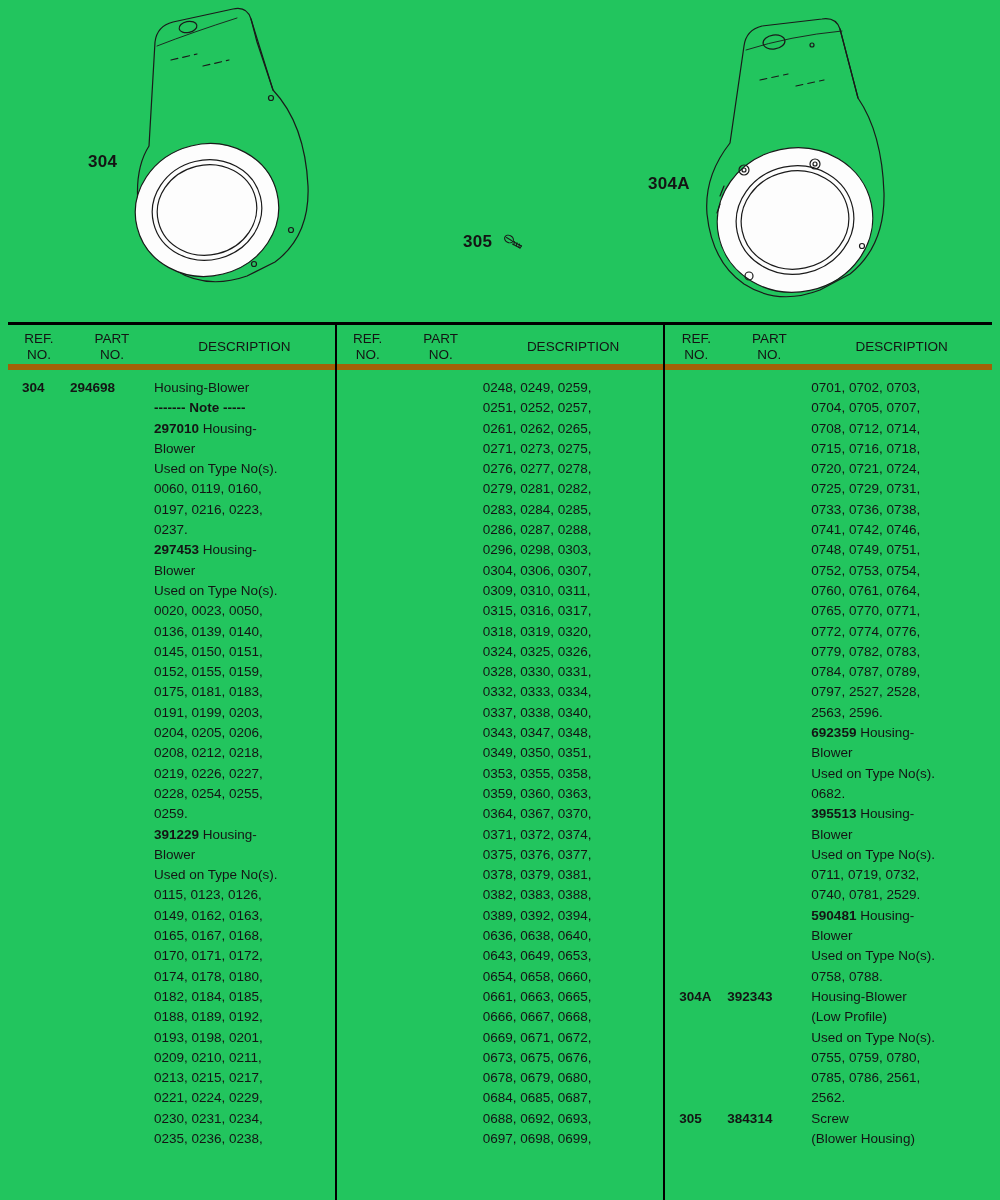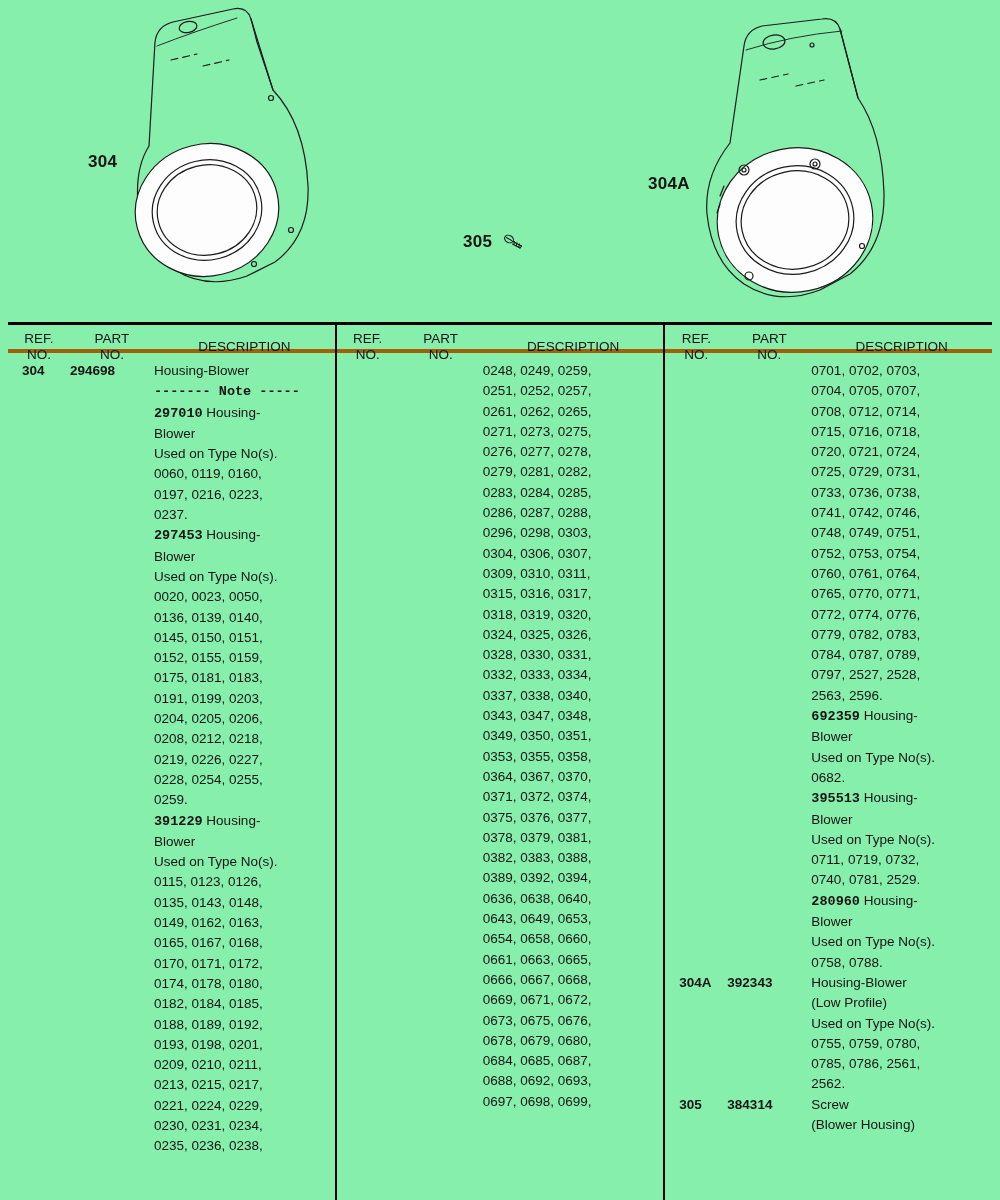--- a/index.html
+++ b/index.html
@@ -3,21 +3,21 @@
 <meta charset="utf-8">
 <style>
   * { box-sizing: border-box; }
   html, body { margin: 0; padding: 0; }
   body {
     width: 1000px; height: 1200px;
     background: #ffffff;
     color: #141414;
     font-family: "Liberation Sans", sans-serif;
   }
-  .page { position: relative; width: 1000px; height: 1200px; background: #86efac; overflow: hidden; }
+  .page { position: relative; width: 1000px; height: 1200px; background: #22c55e; overflow: hidden; }
 
   
   .figures { position: absolute; left: 0; top: 0; width: 1000px; height: 322px; }
   .fig { position: absolute; }
   .fig svg { display: block; }
   .fig-label { position: absolute; font-size: 17px; font-weight: bold; letter-spacing: .3px; }
   #label-304  { left: 88px;  top: 152px; }
   #label-304A { left: 648px; top: 174px; }
   #label-305  { left: 463px; top: 232px; }
   #fig-304  { left: 133px; top: 6px; }
@@ -28,41 +28,41 @@
   .table-wrap {
     position: absolute; left: 8px; top: 322px;
     width: 984px; height: 878px;
     border-top: 3px solid #000;
     display: flex;
   }
   .tcolumn { flex: 1 1 0; min-width: 0; display: flex; flex-direction: column; }
   .tcolumn + .tcolumn { border-left: 2px solid #000; }
 
   .chead {
-    height: 28px;
-    border-bottom: 4px solid #a16207;
+    height: 45px;
+    border-bottom: 6px solid #a16207;
     display: grid;
     grid-template-columns: 62px 84px 1fr;
     align-items: start;
   }
   .hcell { text-align: center; font-size: 13.5px; line-height: 16px; padding-top: 6px; }
   .hdesc { padding-top: 14px; }
 
   .crows { flex: 1; padding-top: 8px; overflow: hidden; }
   .trow {
     display: grid;
     grid-template-columns: 62px 84px 1fr;
     font-size: 13.5px;
     line-height: 20.3px;
     white-space: nowrap;
   }
   .c-ref  { padding-left: 14px; font-weight: bold; }
   .c-part { font-weight: bold; }
   .c-desc { padding-right: 4px; }
-  .c-desc b { font-weight: bold; font-family: Liberation Mono, monospace; }
+  .c-desc b { font-weight: bold; }
 </style>
 </head>
 <body>
 
 <div class="page">
 
   <div class="figures">
 
     <span class="fig-label" id="label-304">304</span>
 
@@ -268,25 +268,20 @@
             <span class="c-desc">Used on Type No(s).</span>
           </div>
           <div class="trow">
             <span class="c-ref"></span>
             <span class="c-part"></span>
             <span class="c-desc">0115, 0123, 0126,</span>
           </div>
           <div class="trow">
             <span class="c-ref"></span>
             <span class="c-part"></span>
-            <span class="c-desc">0135, 0143, 0148,</span>
-          </div>
-          <div class="trow">
-            <span class="c-ref"></span>
-            <span class="c-part"></span>
             <span class="c-desc">0149, 0162, 0163,</span>
           </div>
           <div class="trow">
             <span class="c-ref"></span>
             <span class="c-part"></span>
             <span class="c-desc">0165, 0167, 0168,</span>
           </div>
           <div class="trow">
             <span class="c-ref"></span>
             <span class="c-part"></span>
@@ -449,20 +444,25 @@
             <span class="c-desc">0349, 0350, 0351,</span>
           </div>
           <div class="trow">
             <span class="c-ref"></span>
             <span class="c-part"></span>
             <span class="c-desc">0353, 0355, 0358,</span>
           </div>
           <div class="trow">
             <span class="c-ref"></span>
             <span class="c-part"></span>
+            <span class="c-desc">0359, 0360, 0363,</span>
+          </div>
+          <div class="trow">
+            <span class="c-ref"></span>
+            <span class="c-part"></span>
             <span class="c-desc">0364, 0367, 0370,</span>
           </div>
           <div class="trow">
             <span class="c-ref"></span>
             <span class="c-part"></span>
             <span class="c-desc">0371, 0372, 0374,</span>
           </div>
           <div class="trow">
             <span class="c-ref"></span>
             <span class="c-part"></span>
@@ -680,21 +680,21 @@
             <span class="c-desc">0711, 0719, 0732,</span>
           </div>
           <div class="trow">
             <span class="c-ref"></span>
             <span class="c-part"></span>
             <span class="c-desc">0740, 0781, 2529.</span>
           </div>
           <div class="trow">
             <span class="c-ref"></span>
             <span class="c-part"></span>
-            <span class="c-desc"><b>280960</b> Housing-</span>
+            <span class="c-desc"><b>590481</b> Housing-</span>
           </div>
           <div class="trow">
             <span class="c-ref"></span>
             <span class="c-part"></span>
             <span class="c-desc">Blower</span>
           </div>
           <div class="trow">
             <span class="c-ref"></span>
             <span class="c-part"></span>
             <span class="c-desc">Used on Type No(s).</span>

